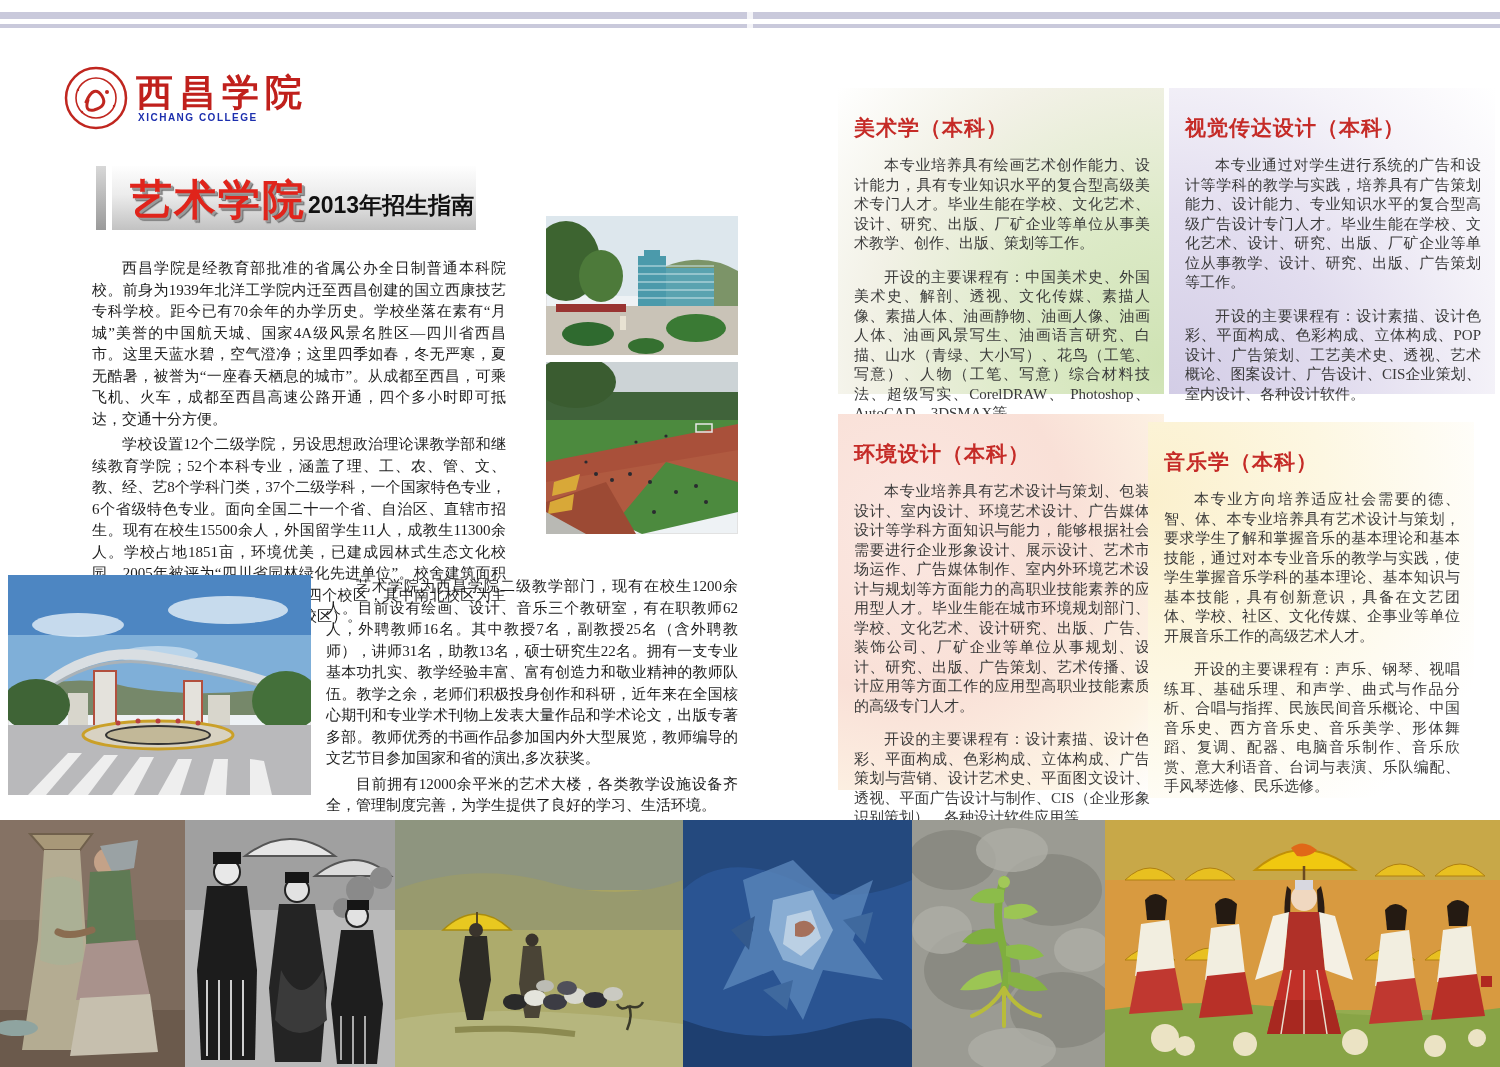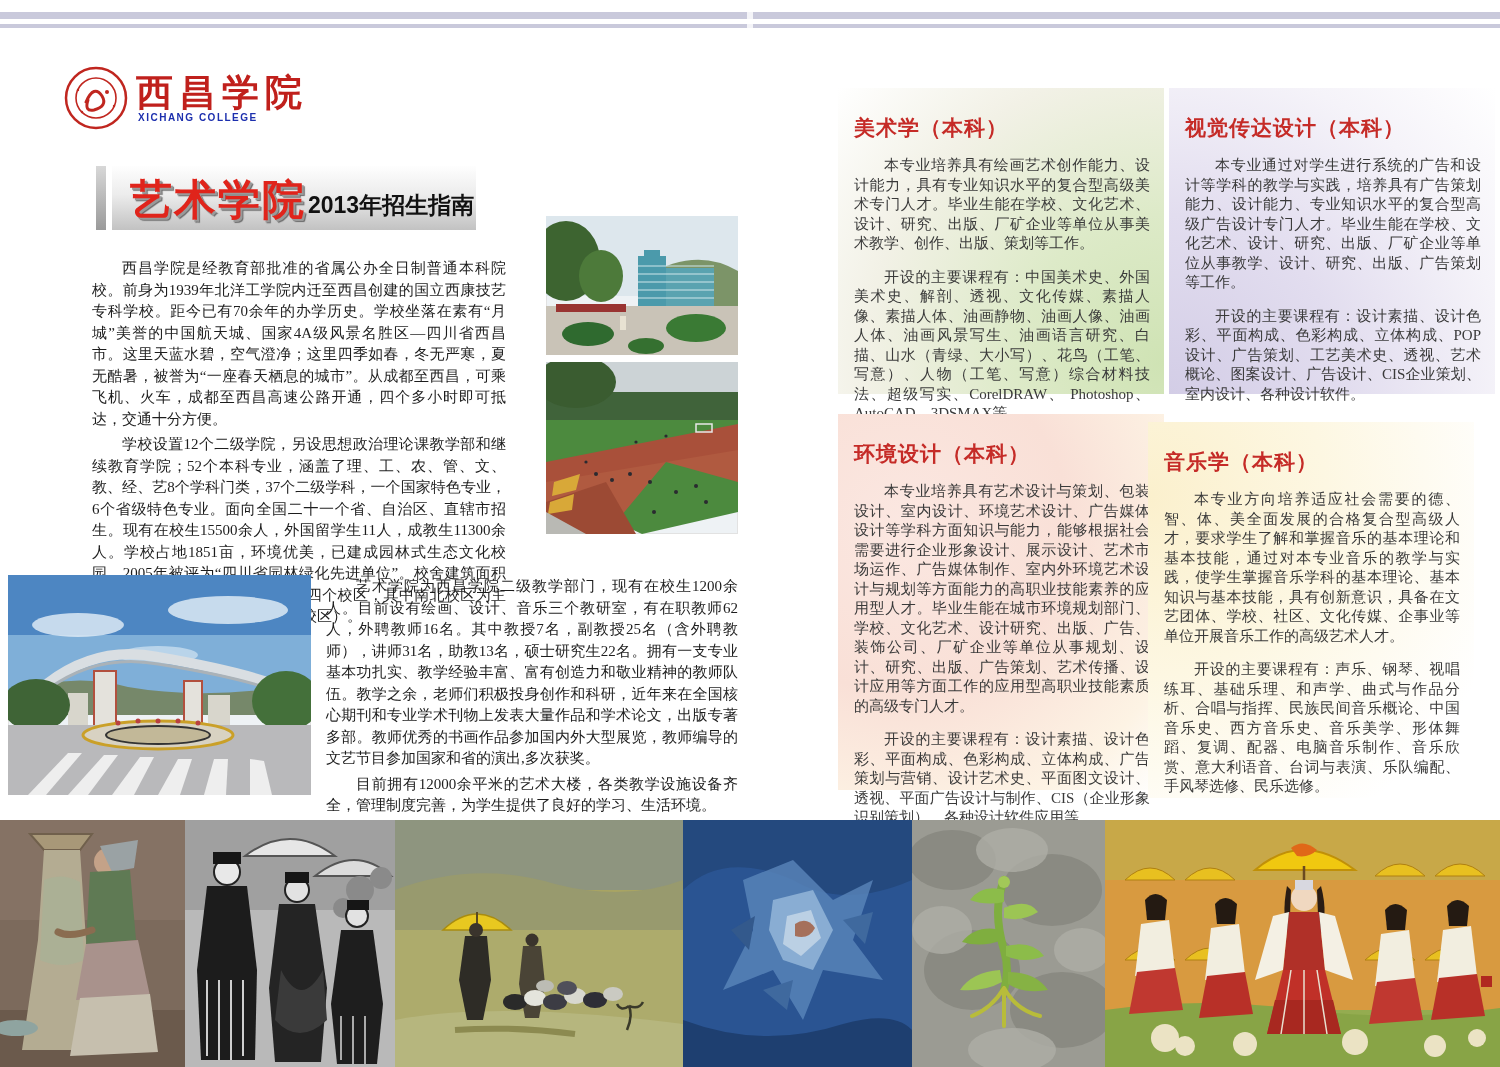--- a/index.html
+++ b/index.html
@@ -217,21 +217,21 @@
   </section>
 
   <section class="program prog-env abs">
     <h2>环境设计（本科）</h2>
     <p>本专业培养具有艺术设计与策划、包装设计、室内设计、环境艺术设计、广告媒体设计等学科方面知识与能力，能够根据社会需要进行企业形象设计、展示设计、艺术市场运作、广告媒体制作、室内外环境艺术设计与规划等方面能力的高职业技能素养的应用型人才。毕业生能在城市环境规划部门、学校、文化艺术、设计研究、出版、广告、装饰公司、厂矿企业等单位从事规划、设计、研究、出版、广告策划、艺术传播、设计应用等方面工作的应用型高职业技能素质的高级专门人才。</p>
     <p>开设的主要课程有：设计素描、设计色彩、平面构成、色彩构成、立体构成、广告策划与营销、设计艺术史、平面图文设计、透视、平面广告设计与制作、CIS（企业形象识别策划）、各种设计软件应用等。</p>
   </section>
 
   <section class="program prog-music abs">
     <h2>音乐学（本科）</h2>
-    <p>本专业方向培养适应社会需要的德、智、体、美全面发展的合格复合型高级人才，要求学生了解和掌握音乐的基本理论和基本技能，通过对本专业音乐的教学与实践，使学生掌握音乐学科的基本理论、基本知识与基本技能，具有创新意识，具备在文艺团体、学校、社区、文化传媒、企事业等单位开展音乐工作的高级艺术人才。</p>
+    <p>本专业方向培养适应社会需要的德、智、体、本专业培养具有艺术设计与策划，要求学生了解和掌握音乐的基本理论和基本技能，通过对本专业音乐的教学与实践，使学生掌握音乐学科的基本理论、基本知识与基本技能，具有创新意识，具备在文艺团体、学校、社区、文化传媒、企事业等单位开展音乐工作的高级艺术人才。</p>
     <p>开设的主要课程有：声乐、钢琴、视唱练耳、基础乐理、和声学、曲式与作品分析、合唱与指挥、民族民间音乐概论、中国音乐史、西方音乐史、音乐美学、形体舞蹈、复调、配器、电脑音乐制作、音乐欣赏、意大利语音、台词与表演、乐队编配、手风琴选修、民乐选修。</p>
   </section>
 
   <div class="gallery">
 
     <div class="art art1">
       <svg viewBox="0 0 185 247" preserveAspectRatio="none">
         <rect width="185" height="247" fill="#7c6a5c"></rect>
         <rect x="0" y="0" width="185" height="100" fill="#857264"></rect>
         <rect x="0" y="190" width="185" height="57" fill="#6b5a4c"></rect>

